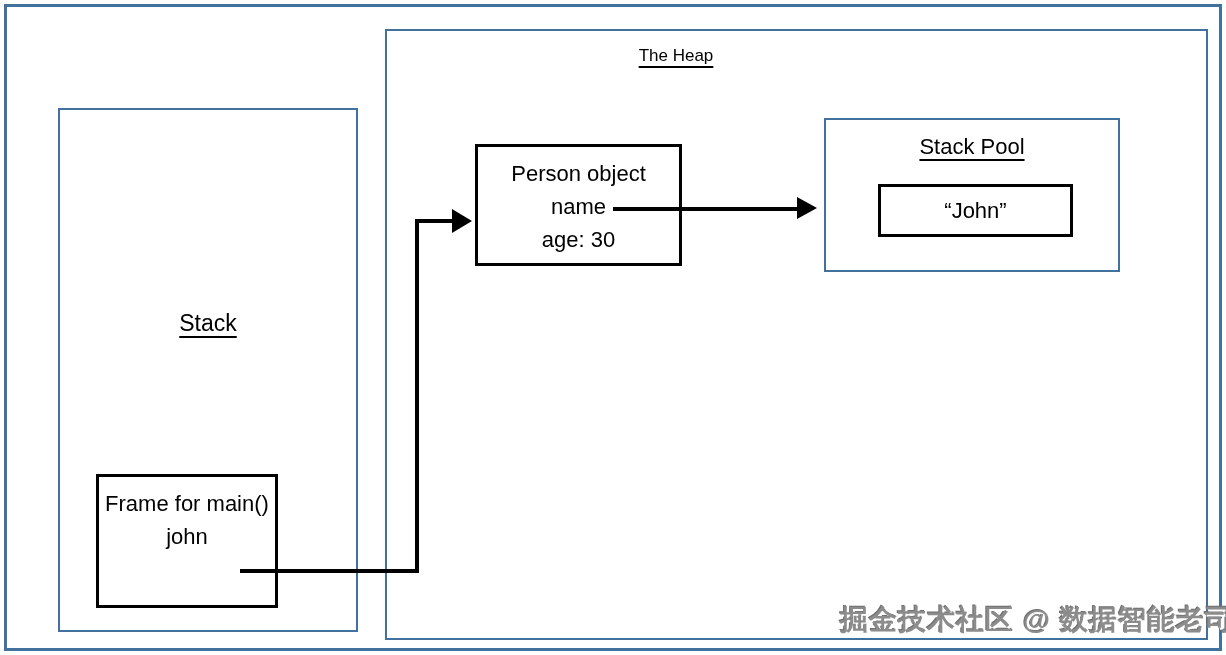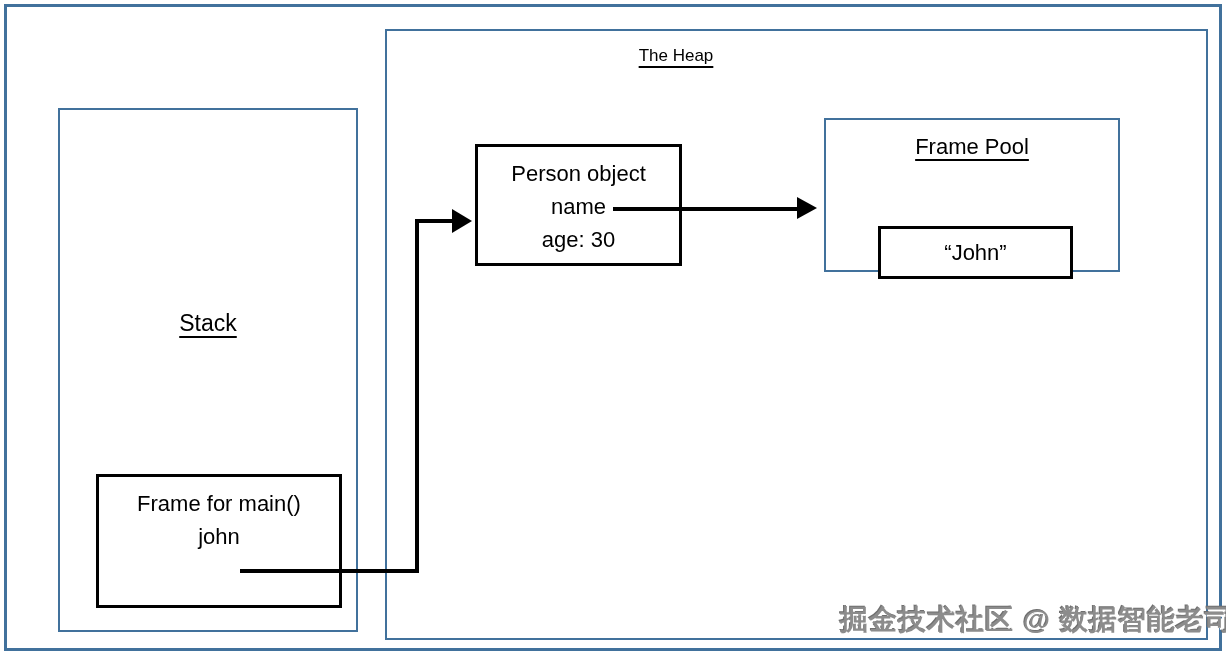--- a/index.html
+++ b/index.html
@@ -47,22 +47,22 @@
     text-decoration: underline;
     text-decoration-thickness: 2px;
     text-underline-offset: 5px;
     white-space: nowrap;
   }
   .heap-title  { left: 576px; top: 46px;  width: 200px; }
   .stack-title { left: 58px;  top: 310px; width: 300px; font-size: 23px; }
   .sp-title    { left: 824px; top: 134px; width: 296px; font-size: 22px; }
 
   .person-box { left: 475px; top: 144px; width: 207px; height: 122px; padding-top: 10px; }
-  .frame-box  { left: 96px;  top: 474px; width: 246px; height: 134px; padding-top: 10px; }
-  .john-box   { left: 878px; top: 184px; width: 195px; height: 53px; line-height: 47px; font-size: 22px; margin-top: 42px; }
+  .frame-box  { left: 96px;  top: 474px; width: 182px; height: 134px; padding-top: 10px; }
+  .john-box   { left: 878px; top: 184px; width: 195px; height: 53px; line-height: 47px; font-size: 22px; }
 
   .box-line {
     font-size: 22px;
     line-height: 33px;
     white-space: nowrap;
   }
   .box-title-line {
     text-decoration-thickness: 2px;
     text-underline-offset: 4px;
   }
@@ -111,21 +111,21 @@
   <div class="blue-box heap-box"></div>
   <div class="title heap-title">The Heap</div>
 
   <div class="black-box person-box">
     <div class="box-line box-title-line">Person object</div>
     <div class="box-line">name</div>
     <div class="box-line">age: 30</div>
   </div>
 
   <div class="blue-box sp-box"></div>
-  <div class="title sp-title">Frame Pool</div>
+  <div class="title sp-title">Stack Pool</div>
   <div class="black-box john-box">
     <span>“John”</span>
   </div>
 
   <div class="black-box frame-box">
     <div class="box-line box-title-line">Frame for main()</div>
     <div class="box-line">john</div>
   </div>
 
   <div class="arrow-seg a1-h1"></div>

